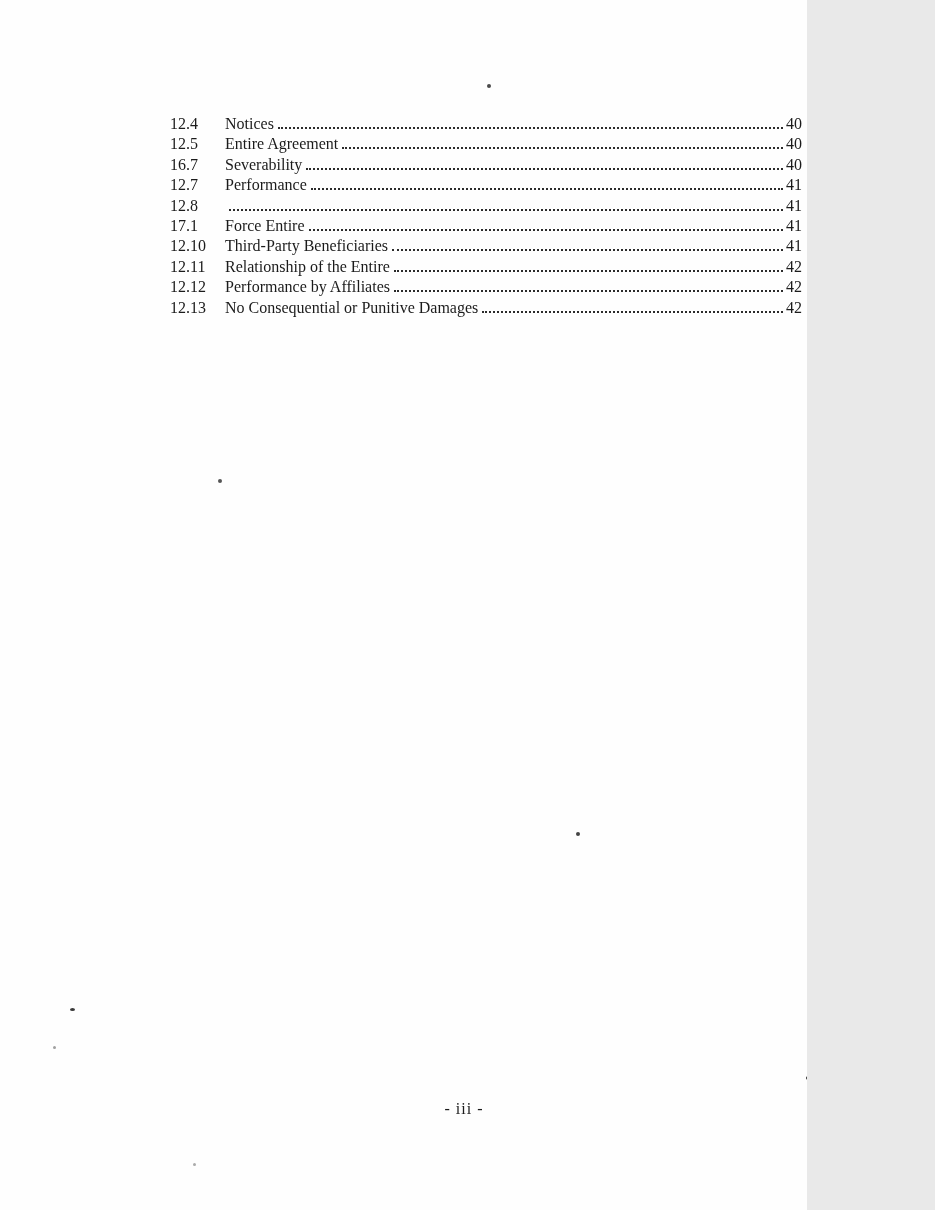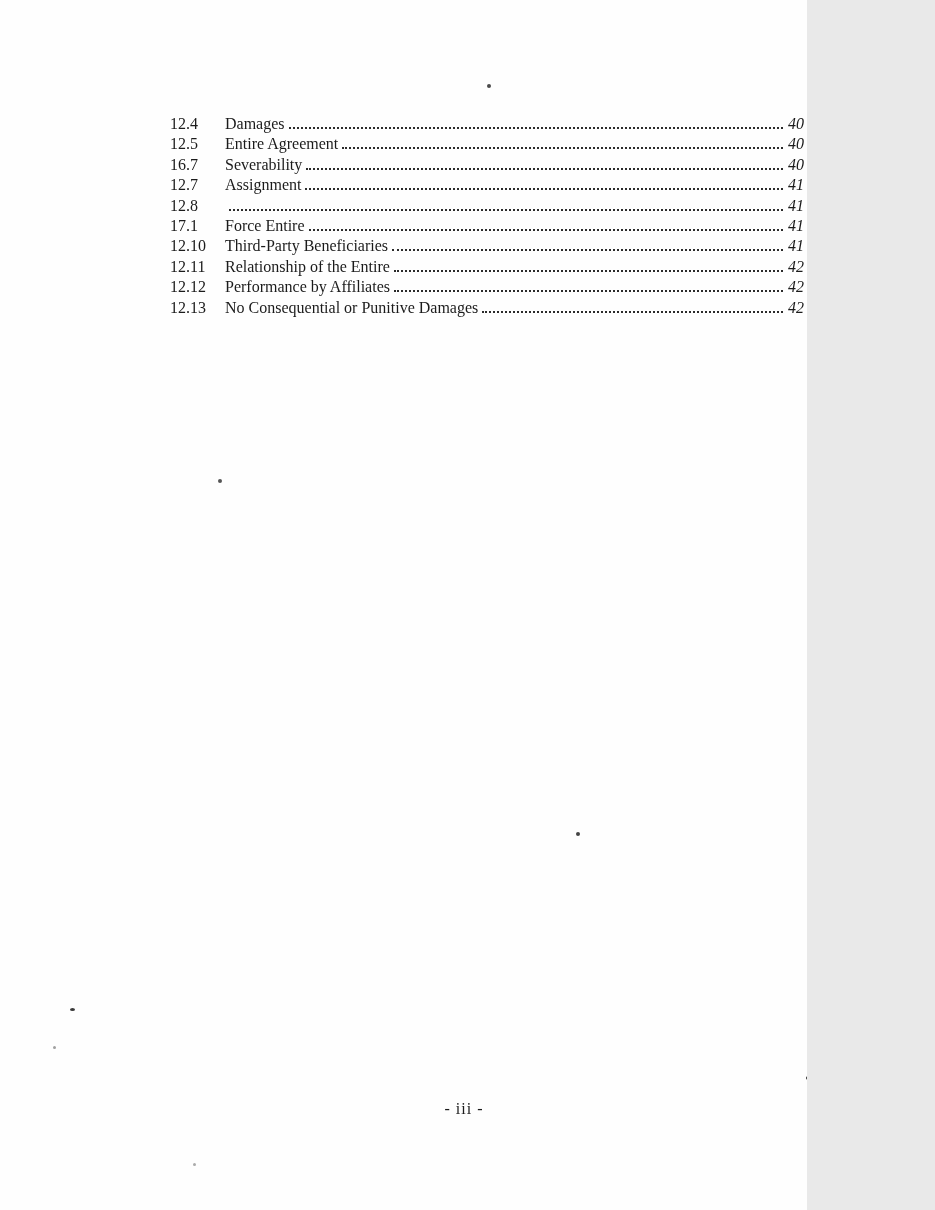--- a/index.html
+++ b/index.html
@@ -35,23 +35,22 @@
     flex: 0 0 auto;
   }
   .toc-dots {
     flex: 1 1 auto;
     border-bottom: 2px dotted #2b2b2b;
     margin: 0 1px 3px 4px;
     height: 14px;
   }
   .toc-page {
     flex: 0 0 auto;
-    text-align: right;
+    text-align: center;
     min-width: 20px;
-    font-style: italic;
   }
   
   .footer {
     position: absolute;
     left: 1px;
     top: 1100px;
     width: 926px;
     text-align: center;
     font-size: 16px;
     letter-spacing: 1px;
@@ -89,39 +88,39 @@
   .s7 { left: 193px; top: 1163px; width: 3px; height: 3px; background: #ababab; }
 </style>
 </head>
 <body>
 
 <div class="page">
 
   <div class="toc">
     <div class="toc-row">
       <span class="toc-num">12.4</span>
-      <span class="toc-title">Damages</span>
+      <span class="toc-title">Notices</span>
       <span class="toc-dots"></span>
       <span class="toc-page">40</span>
     </div>
     <div class="toc-row">
       <span class="toc-num">12.5</span>
       <span class="toc-title">Entire Agreement</span>
       <span class="toc-dots"></span>
       <span class="toc-page">40</span>
     </div>
     <div class="toc-row">
       <span class="toc-num">16.7</span>
       <span class="toc-title">Severability</span>
       <span class="toc-dots"></span>
       <span class="toc-page">40</span>
     </div>
     <div class="toc-row">
       <span class="toc-num">12.7</span>
-      <span class="toc-title">Assignment</span>
+      <span class="toc-title">Performance</span>
       <span class="toc-dots"></span>
       <span class="toc-page">41</span>
     </div>
     <div class="toc-row">
       <span class="toc-num">12.8</span>
       <span class="toc-dots"></span>
       <span class="toc-page">41</span>
     </div>
     <div class="toc-row">
       <span class="toc-num">17.1</span>

